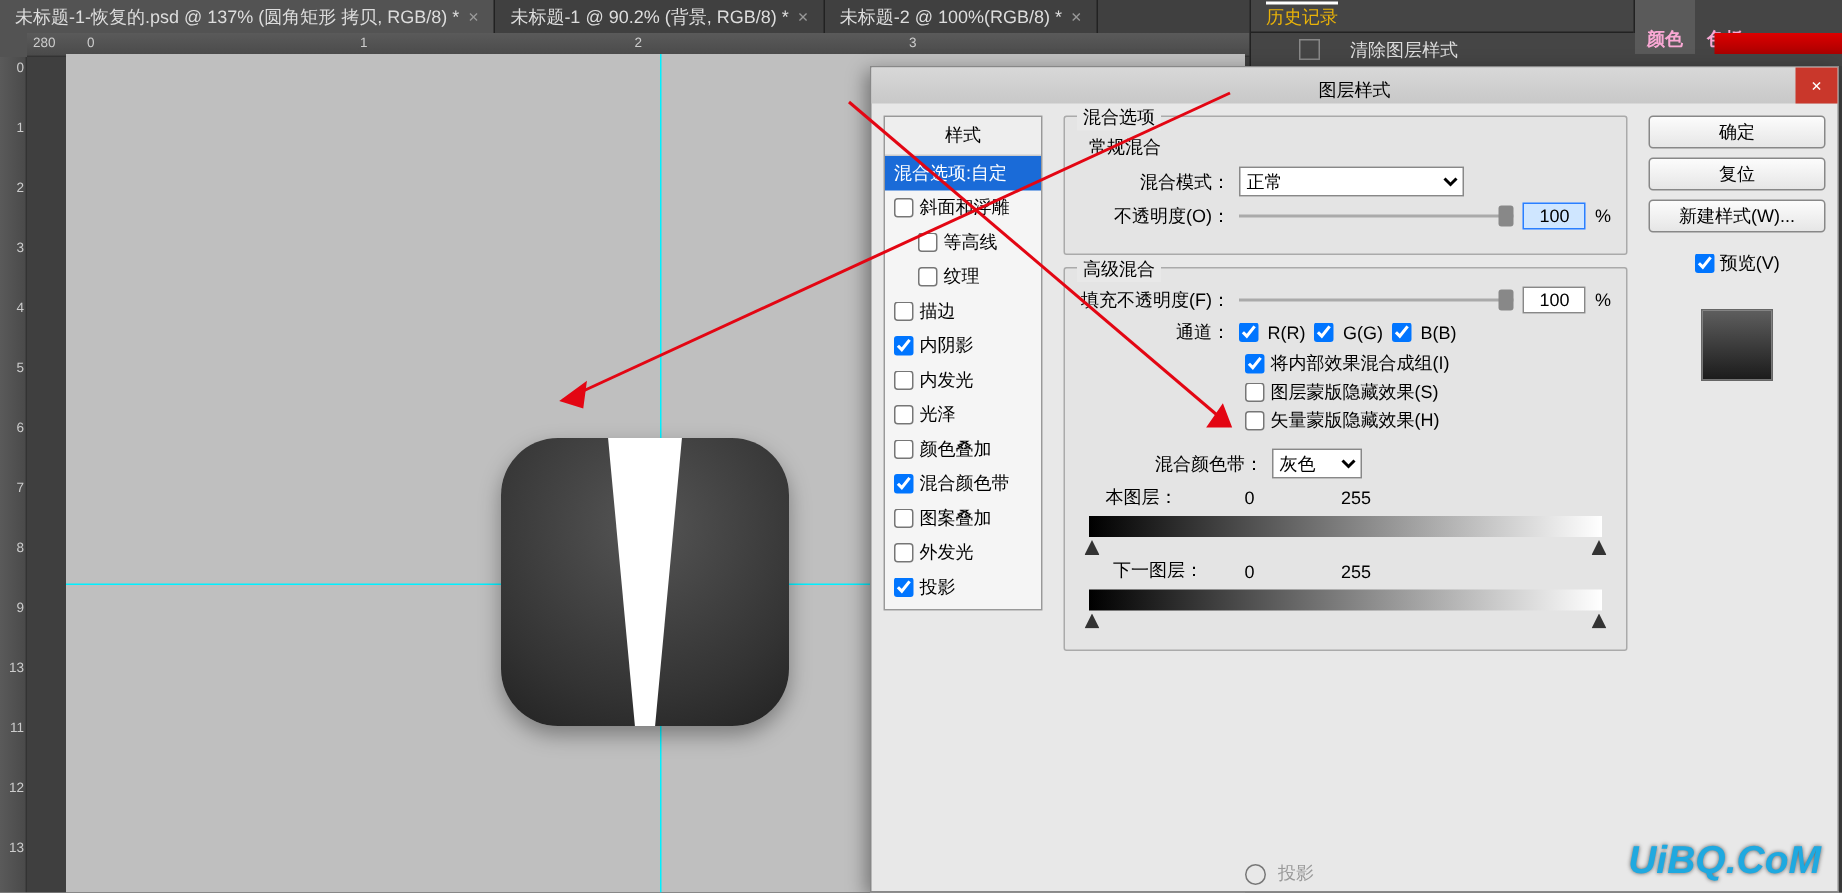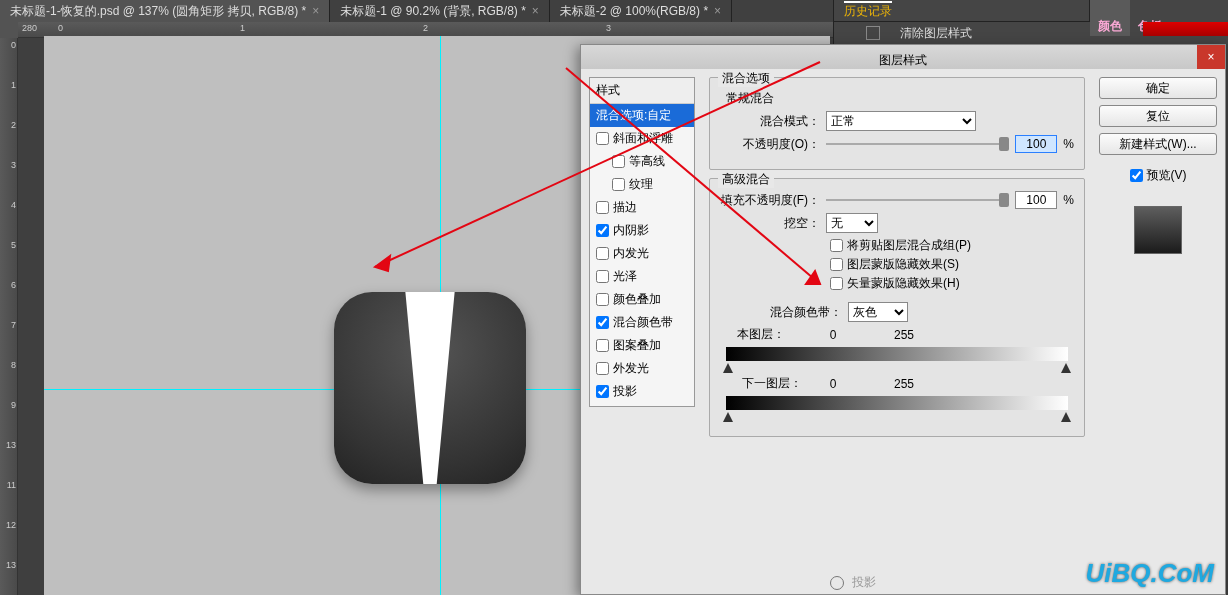--- a/index.html
+++ b/index.html
@@ -29,21 +29,21 @@
 .arrows-icon{color:#888;}
 .corner-panel{position:absolute;top:0;right:0;width:139px;display:flex;height:22px;background:#454545;border-left:1px solid #222;}
 .corner-tab{padding:18px 8px;color:#f9a8d4;font-weight:bold;}
 .corner-tab.active{background:#5a5a5a;}
 .red-bar{position:absolute;top:22px;right:0;width:85px;height:14px;background:linear-gradient(#d00,#a00);}
 .dialog{position:absolute;top:44px;left:580px;width:646px;height:551px;background:#e8e8e8;border:1px solid #888;box-shadow:-3px 3px 12px rgba(0,0,0,.4);}
 .titlebar{height:24px;background:linear-gradient(#d8d8d8,#c8c8c8);display:flex;align-items:flex-end;justify-content:center;position:relative;font-size:13px;}
 .close-btn{position:absolute;right:0;top:0;width:28px;height:24px;background:#c9372b;color:#fff;display:flex;align-items:center;justify-content:center;font-size:14px;}
 .dialog-body{display:flex;padding:8px;gap:8px;height:calc(100% - 24px);}
 .styles-col{width:106px;border:1px solid #999;background:#f5f5f5;height:330px;overflow:hidden;}
-.styles-header{padding:4px 6px;border-bottom:1px solid #ccc;background:#eee;}
+.styles-header{padding:4px 6px;border-bottom:1px solid #ccc;background:#eee;text-align:center;}
 .style-row{display:flex;align-items:center;padding:3px 6px;gap:4px;cursor:pointer;}
 .style-row.sel{background:#1a6bd8;color:#fff;}
 .style-row input[type=checkbox]{margin:0;}
 .center-col{flex:1;padding:0 6px;}
 .group{border:1px solid #aaa;margin-bottom:8px;padding:8px 10px 12px;position:relative;border-radius:2px;background:#e4e4e4;}
 .group-title{position:absolute;top:-8px;left:8px;background:#e8e8e8;padding:0 4px;font-size:12px;}
 .row{display:flex;align-items:center;gap:6px;margin:4px 0;font-size:12px;}
 .lbl{width:100px;text-align:right;}
 select{height:20px;font-size:12px;border:1px solid #888;background:#fff;}
 .slider-track{position:relative;height:14px;flex:1;}
@@ -228,26 +228,31 @@
         <div class="row">
           <span class="lbl">填充不透明度(F)：</span>
           <div class="slider-track">
               <div class="slider-line"></div>
               <div class="slider-thumb" style="right:0"></div>
             </div>
           <input class="num-input" value="100" style="">
           <span>%</span>
         </div>
         <div class="row">
-          <span class="lbl">挖空：</span>
-          <select style="width:52px"><option>无</option></select>
+          <span class="lbl">通道：</span>
+          <input type="checkbox" checked="" style="">
+            <span>R(R)</span>
+          <input type="checkbox" checked="" style="">
+            <span>G(G)</span>
+          <input type="checkbox" checked="" style="">
+            <span>B(B)</span>
         </div>
         <div class="chk-row">
-            <input type="checkbox" style="">
-            <span>将剪贴图层混合成组(P)</span>
+            <input type="checkbox" checked="" style="">
+            <span>将内部效果混合成组(I)</span>
           </div>
         <div class="chk-row">
             <input type="checkbox" style="">
             <span>图层蒙版隐藏效果(S)</span>
           </div>
         <div class="chk-row">
             <input type="checkbox" style="">
             <span>矢量蒙版隐藏效果(H)</span>
           </div>
 

